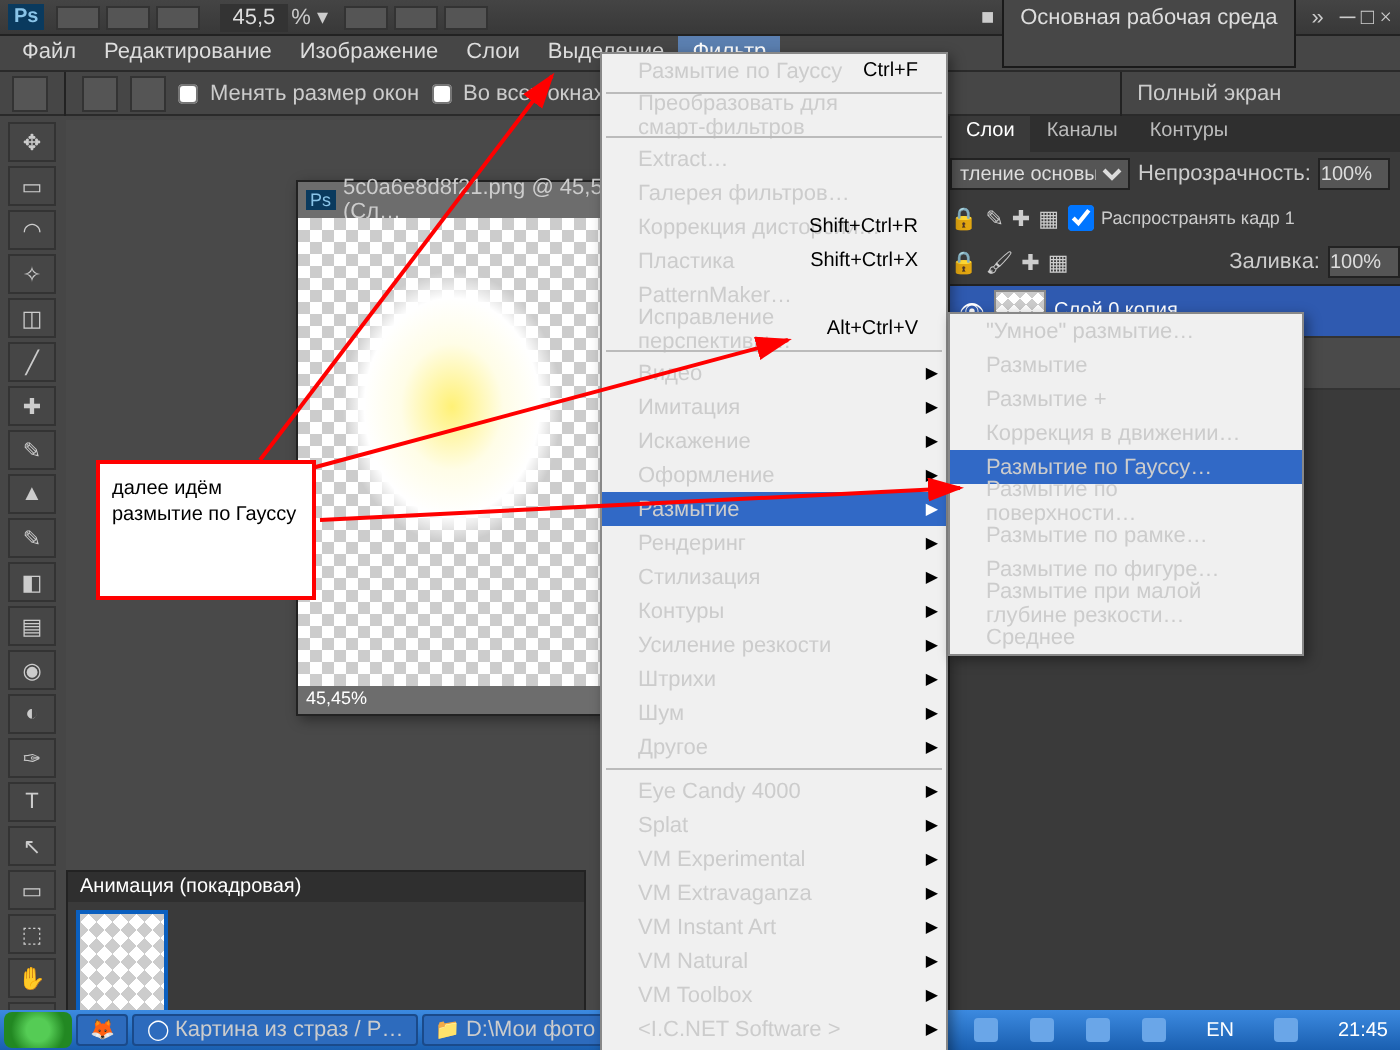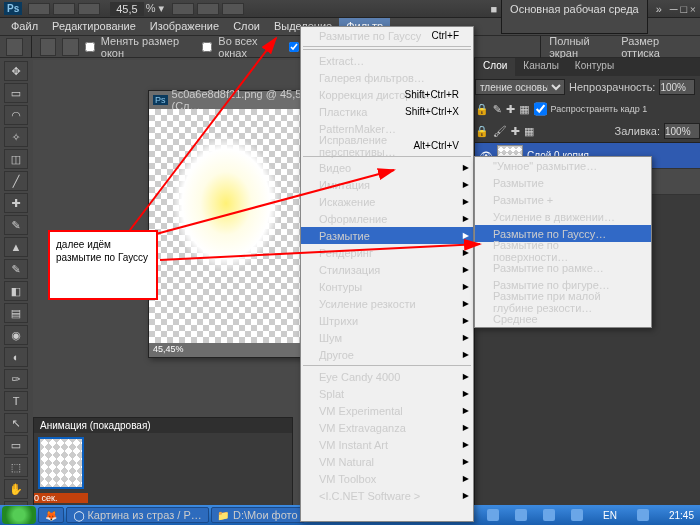--- a/index.html
+++ b/index.html
@@ -20,21 +20,21 @@
 .toolbar .sep{height:22px;width:1px;background:#222;margin:0 2px}
 .toolbox-l{position:absolute;left:3px;top:60px;width:28px;display:flex;flex-wrap:wrap}
 .toolbox-l .tool{width:24px;height:20px;background:#464646;border:1px solid #333;margin:1px;display:flex;align-items:center;justify-content:center}
 .work{position:absolute;left:33px;top:60px;right:228px;bottom:20px;background:#494949}
 .doc-win{position:absolute;left:115px;top:30px;width:170px;height:268px;background:#bfbfbf;border:1px solid #222;box-shadow:2px 2px 6px rgba(0,0,0,.4)}
 .doc-tit{height:18px;background:#6d6d6d;display:flex;align-items:center;padding:0 4px;font-size:10px;color:#fff}
 .doc-tit .ps2{background:#0a3a5e;color:#8ac4e8;padding:0 2px;margin-right:4px;font-size:9px}
 .doc-cvs{position:absolute;top:18px;left:0;right:14px;bottom:14px;background-image:linear-gradient(45deg,#ccc 25%,transparent 25%),linear-gradient(-45deg,#ccc 25%,transparent 25%),linear-gradient(45deg,transparent 75%,#ccc 75%),linear-gradient(-45deg,transparent 75%,#ccc 75%);background-size:12px 12px;background-position:0 0,0 6px,6px -6px,-6px 0;background-color:#fff;overflow:hidden}
 .face{position:absolute;top:4px;left:4px;right:4px;bottom:4px;background:radial-gradient(ellipse 50% 40% at 50% 40%,#fff176 0%,#fffde7 35%,#fff 60%,rgba(255,255,255,0) 75%);border-radius:50% 50% 40% 40%}
 .doc-stat{position:absolute;left:0;bottom:0;right:0;height:14px;background:#6d6d6d;font-size:9px;color:#fff;padding:1px 4px}
-.anim-panel{position:absolute;left:33px;bottom:18px;width:260px;height:90px;background:#3a3a3a;border:1px solid #222}
+.anim-panel{position:absolute;left:33px;bottom:0;width:260px;height:90px;background:#3a3a3a;border:1px solid #222}
 .anim-tit{background:#2f2f2f;padding:2px 6px;color:#fff;font-size:10px}
 .anim-frame{width:46px;height:52px;background:#fff;border:2px solid #0a5fbf;margin:4px;background-image:linear-gradient(45deg,#ccc 25%,transparent 25%),linear-gradient(-45deg,#ccc 25%,transparent 25%),linear-gradient(45deg,transparent 75%,#ccc 75%),linear-gradient(-45deg,transparent 75%,#ccc 75%);background-size:8px 8px;background-color:#fff}
 .anim-lbl{font-size:9px;text-align:left;background:#c2410c;color:#fff}
 .anim-bot{display:flex;align-items:center;gap:2px;padding:2px 4px}
 .anim-bot select{font-size:9px;background:#555;color:#ddd;border:1px solid #222}
 .anim-bot .pbtn{width:16px;height:14px;background:#555;border:1px solid #333}
 .menu1{position:absolute;left:300px;top:26px;width:174px;background:#f0f0f0;border:1px solid #888;box-shadow:2px 2px 6px rgba(0,0,0,.4);z-index:10}
 .menu-it{height:17px;display:flex;align-items:center;padding:0 18px;color:#000;font-size:10px;position:relative}
 .menu-it.sep{height:1px;background:#bbb;margin:2px 2px;padding:0}
 .menu-it .hk{position:absolute;right:14px;color:#000;font-size:10px}
@@ -105,21 +105,20 @@
   <div class="tb-btn"></div>
   <input type="checkbox" style="">
     <span>Менять размер окон</span>
   <input type="checkbox" style="">
     <span>Во всех окнах</span>
   <input type="checkbox" checked="" style="">
     <span>Масштаб.</span>
   <span style="font-size:9px">перетас</span>
   <span class="sep" style="margin-left:140px"></span>
   <span>Полный экран</span>
-  <span>Размер оттиска</span>
 </div>
 
 <div class="toolbox-l">
   <div class="tool">✥</div>
   <div class="tool">▭</div>
   <div class="tool">◠</div>
   <div class="tool">✧</div>
   <div class="tool">◫</div>
   <div class="tool">╱</div>
   <div class="tool">✚</div>
@@ -170,20 +169,23 @@
     <div class="pbtn"></div>
   </div>
 </div>
 
 <div class="menu1">
   <div class="menu-it">
       <span>Размытие по Гауссу</span>
       <span class="hk">Ctrl+F</span>
     </div>
   <div class="menu-it sep"></div>
+  <div class="menu-it">
+      <span>Преобразовать для смарт-фильтров</span>
+    </div>
   <div class="menu-it sep"></div>
   <div class="menu-it">
       <span>Extract…</span>
     </div>
   <div class="menu-it">
       <span>Галерея фильтров…</span>
     </div>
   <div class="menu-it">
       <span>Коррекция дисторсии…</span>
       <span class="hk">Shift+Ctrl+R</span>
@@ -289,21 +291,21 @@
   <div class="menu-it">
       <span>"Умное" размытие…</span>
     </div>
   <div class="menu-it">
       <span>Размытие</span>
     </div>
   <div class="menu-it">
       <span>Размытие +</span>
     </div>
   <div class="menu-it">
-      <span>Усиление в движении…</span>
+      <span>Коррекция в движении…</span>
     </div>
   <div class="menu-it hl">
       <span>Размытие по Гауссу…</span>
     </div>
   <div class="menu-it">
       <span>Размытие по поверхности…</span>
     </div>
   <div class="menu-it">
       <span>Размытие по рамке…</span>
     </div>

